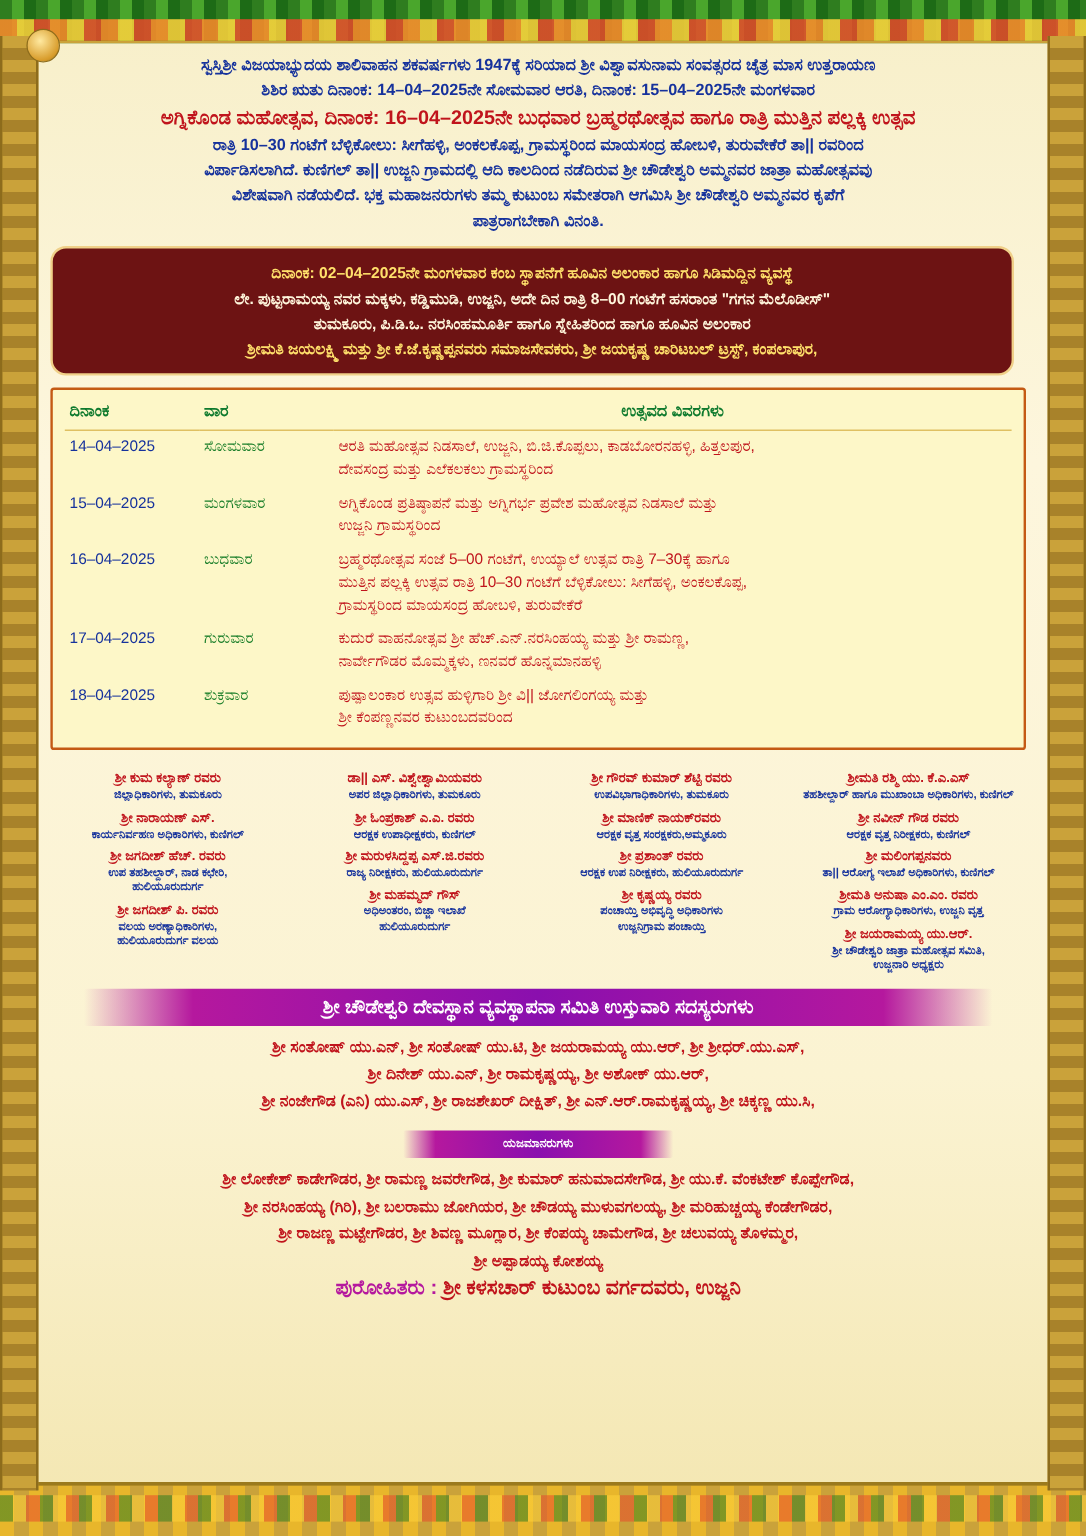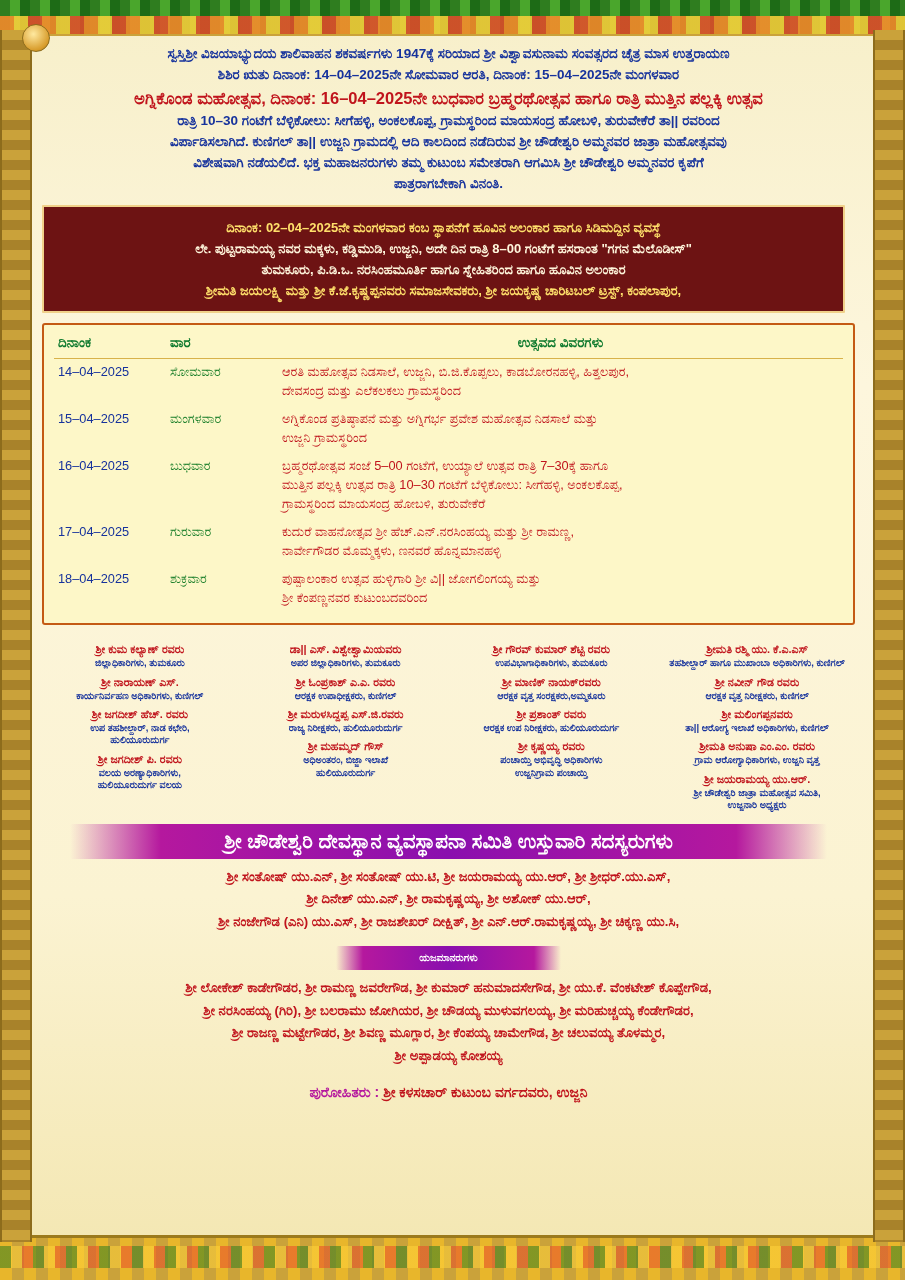--- a/index.html
+++ b/index.html
@@ -66,21 +66,21 @@
     font-size:13.5px;line-height:1.55;font-weight:bold;
     padding:4px 10px 2px 10px;
   }
   .invite .l{display:block;}
   .invite .blue{color:#16329c;}
   .invite .big-red{font-size:16.5px;color:#c0141c;}
 
   
   .maroon{
     margin:8px 16px 0 6px;background:#6d1313;color:#ffe9a8;
-    border:2px solid #f0d089;border-radius:1px;
+    border:2px solid #f0d089;border-radius:13px;
     padding:10px 14px;text-align:center;
     font-size:13px;line-height:1.62;font-weight:bold;
   }
   .maroon .y{color:#ffe06b;}
   .maroon .w{color:#fff6dc;}
 
   
   .sched{
     margin:10px 6px 0 6px;background:#fdf7c8;
     border:2px solid #c45a14;border-radius:3px;
@@ -105,30 +105,30 @@
     display:flex;gap:6px;margin:12px 4px 0 4px;
   }
   .names .col{flex:1;text-align:center;}
   .nm{font-size:11px;font-weight:bold;color:#c0141c;line-height:1.35;margin-top:5px;}
   .ds{font-size:9.5px;font-weight:bold;color:#16329c;line-height:1.32;}
 
   
   .banner{
     margin:12px 34px 0 34px;text-align:center;
     background:linear-gradient(90deg,rgba(190,30,160,0) 0%,#b5189e 12%,#8a0fae 50%,#b5189e 88%,rgba(190,30,160,0) 100%);
-    color:#ffffff;font-size:20px;font-weight:bold;padding:6px 4px;border-radius:2px;
+    color:#ffffff;font-size:16px;font-weight:bold;padding:6px 4px;border-radius:2px;
   }
   .banner.small{margin:12px 300px 0 300px;font-size:10px;}
   .body-lines{
     text-align:center;color:#c0141c;font-weight:bold;
     font-size:13.2px;line-height:1.72;margin:7px 16px 0 16px;
   }
   .body-lines .l{display:block;}
   .purohit{
-    text-align:center;color:#c0141c;font-weight:bold;font-size:14px;margin-top:16px;
+    text-align:center;color:#c0141c;font-weight:bold;font-size:17px;
   }
   .purohit .lbl{color:#b5189e;}
 </style>
 </head>
 <body>
 
 <div class="poster">
 
   <div class="border-top"></div>
   <div class="border-bottom"></div>

